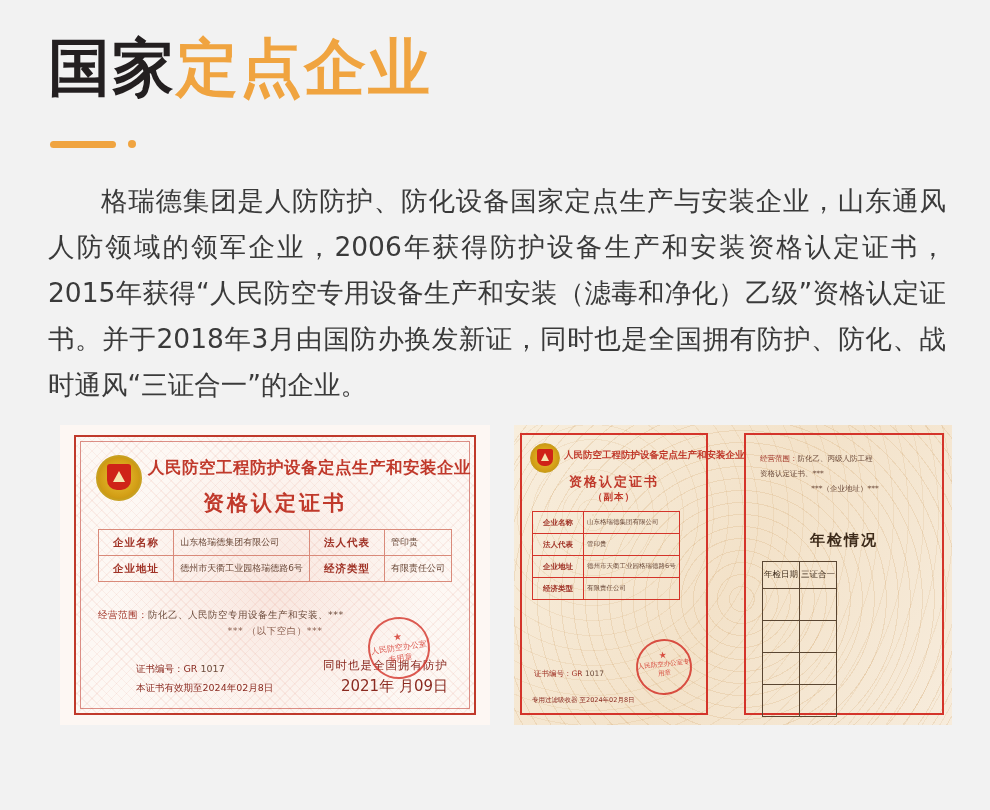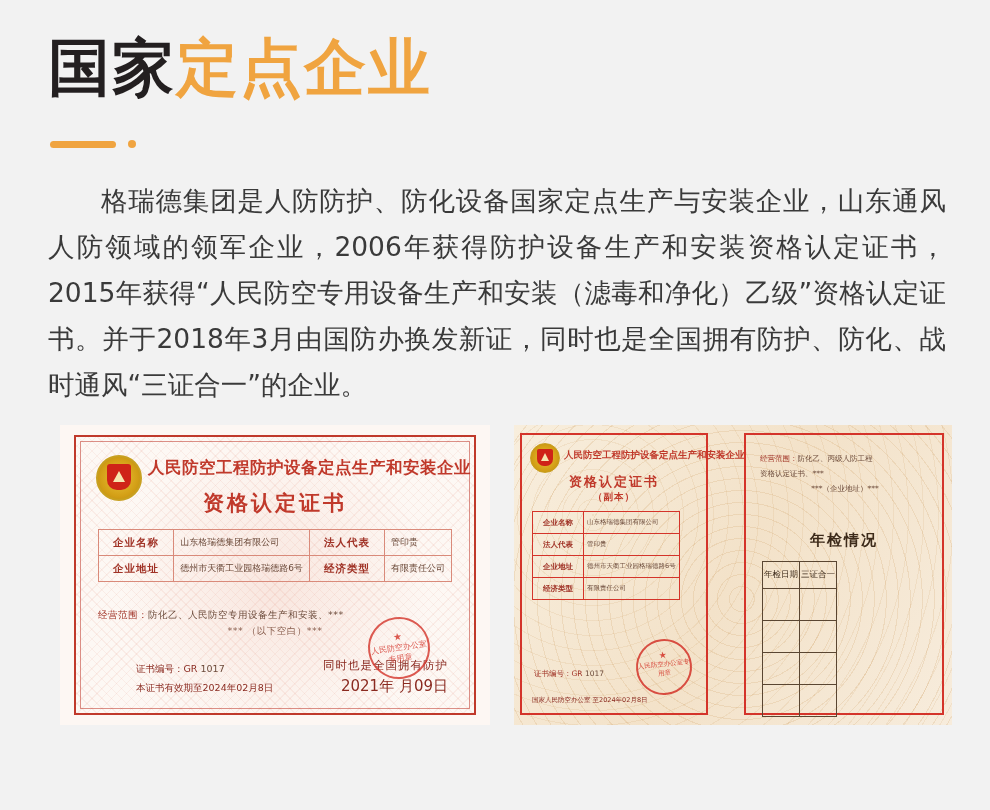--- a/index.html
+++ b/index.html
@@ -541,21 +541,21 @@
         <div class="c2-num">
           <span>证书编号：GR</span>
           <span class="v">1017</span>
         </div>
 
         <div class="c2-stamp">
           <span class="star">★</span>
           <span>人民防空办公室专用章</span>
         </div>
 
-        <div class="c2-valid">国家人民防空办公室        至2024年02月8日</div>
+        <div class="c2-valid">专用过滤吸收器        至2024年02月8日</div>
       </div>
 
       <div class="c2-right">
         <div class="c2r-scope">
           <span class="lbl">经营范围：</span><span>防化乙、丙级人防工程</span>
           <span style="display:block">资格认定证书、***</span>
           <span class="blank">***（企业地址）***</span>
         </div>
 
         <div class="c2r-title">年检情况</div>

